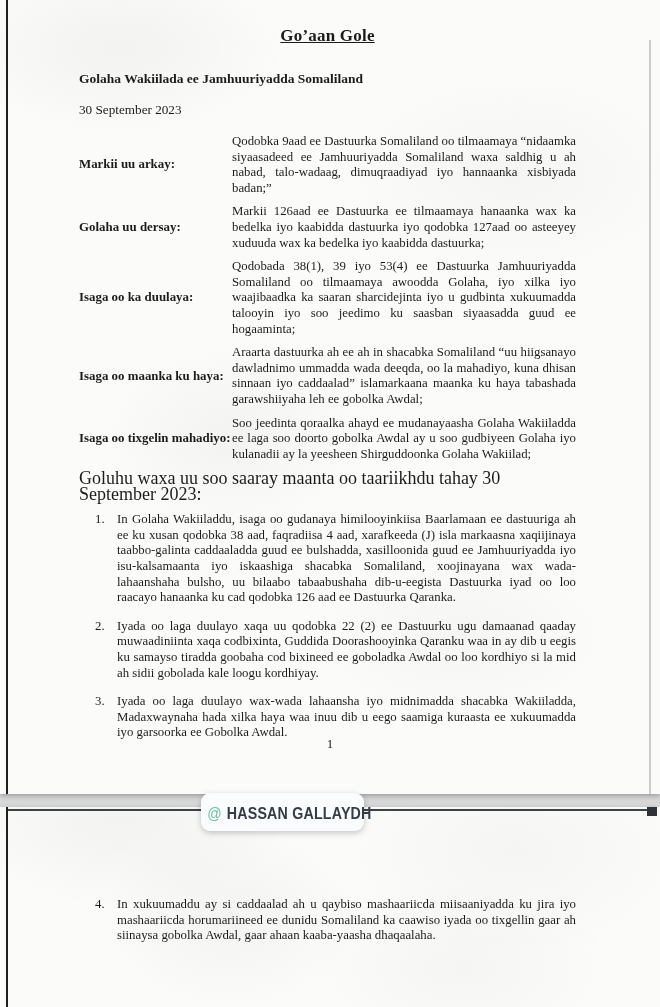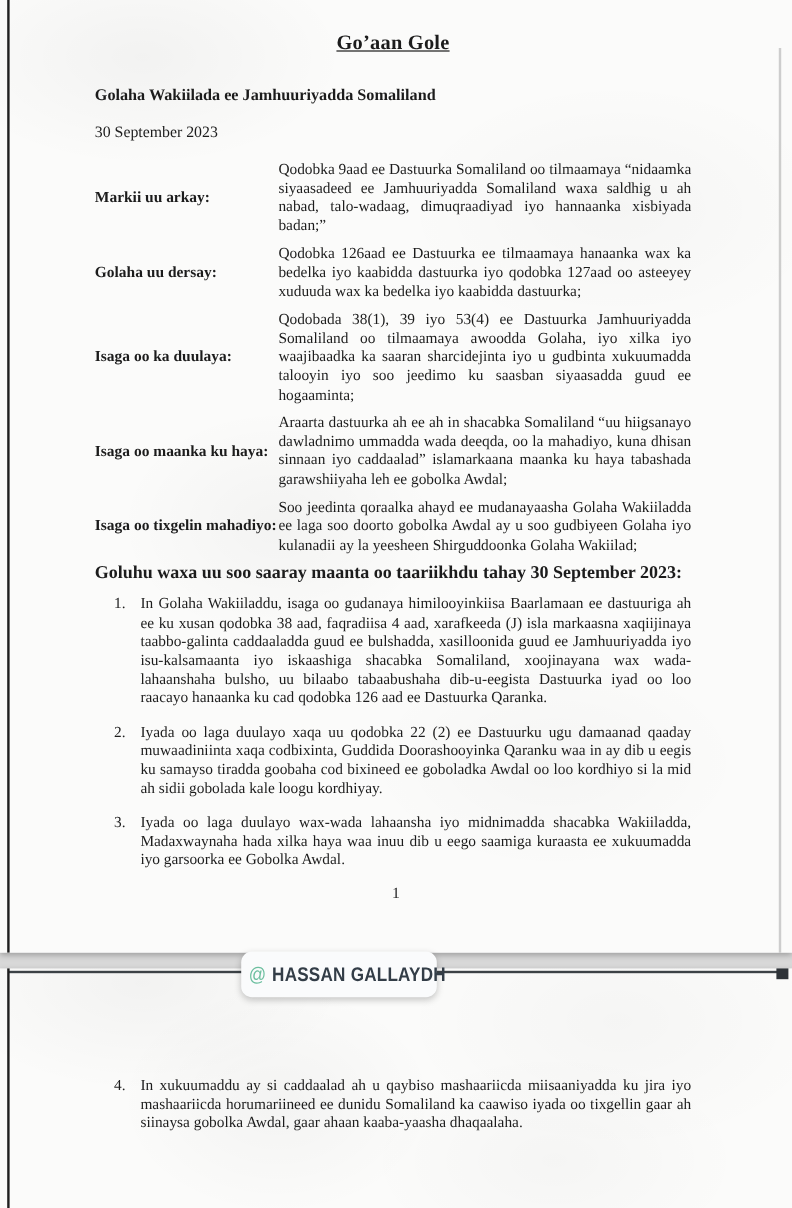--- a/index.html
+++ b/index.html
@@ -71,21 +71,21 @@
     flex: 0 0 153px;
     font-weight: bold;
     font-size: 12.9px; line-height: 15.6px;
   }
   .clause-text {
     flex: 1;
     font-size: 12.8px; line-height: 15.6px;
     text-align: justify;
   }
   .resolution-heading {
-    font-size: 15px; line-height: 16px; font-weight: bold;
+    font-size: 18px; line-height: 16px; font-weight: normal;
     margin: 3px 0 10px 0;
   }
   .num-item { display: flex; margin: 0 0 13px 16px; }
   .num-item .num {
     flex: 0 0 22px;
     font-size: 12.8px; line-height: 15.6px;
   }
   .num-item .num-text {
     flex: 1;
     font-size: 12.8px; line-height: 15.6px;
@@ -132,21 +132,21 @@
       <div class="doc-subtitle">Golaha Wakiilada ee Jamhuuriyadda Somaliland</div>
       <div class="doc-date">30 September 2023</div>
 
       <div class="clauses">
         <div class="clause">
           <div class="clause-label">Markii uu arkay:</div>
           <div class="clause-text">Qodobka 9aad ee Dastuurka Somaliland oo tilmaamaya “nidaamka siyaasadeed ee Jamhuuriyadda Somaliland waxa saldhig u ah nabad, talo-wadaag, dimuqraadiyad iyo hannaanka xisbiyada badan;”</div>
         </div>
         <div class="clause">
           <div class="clause-label">Golaha uu dersay:</div>
-          <div class="clause-text">Qodobka 126aad ee Dastuurka ee tilmaamaya hanaanka wax ka bedelka iyo kaabidda dastuurka iyo qodobka 127aad oo asteeyey xuduuda wax ka bedelka iyo kaabidda dastuurka;</div>
+          <div class="clause-text">Markii 126aad ee Dastuurka ee tilmaamaya hanaanka wax ka bedelka iyo kaabidda dastuurka iyo qodobka 127aad oo asteeyey xuduuda wax ka bedelka iyo kaabidda dastuurka;</div>
         </div>
         <div class="clause">
           <div class="clause-label">Isaga oo ka duulaya:</div>
           <div class="clause-text">Qodobada 38(1), 39 iyo 53(4) ee Dastuurka Jamhuuriyadda Somaliland oo tilmaamaya awoodda Golaha, iyo xilka iyo waajibaadka ka saaran sharcidejinta iyo u gudbinta xukuumadda talooyin iyo soo jeedimo ku saasban siyaasadda guud ee hogaaminta;</div>
         </div>
         <div class="clause">
           <div class="clause-label">Isaga oo maanka ku haya:</div>
           <div class="clause-text">Araarta dastuurka ah ee ah in shacabka Somaliland “uu hiigsanayo dawladnimo ummadda wada deeqda, oo la mahadiyo, kuna dhisan sinnaan iyo caddaalad” islamarkaana maanka ku haya tabashada garawshiiyaha leh ee gobolka Awdal;</div>
         </div>
         <div class="clause">

